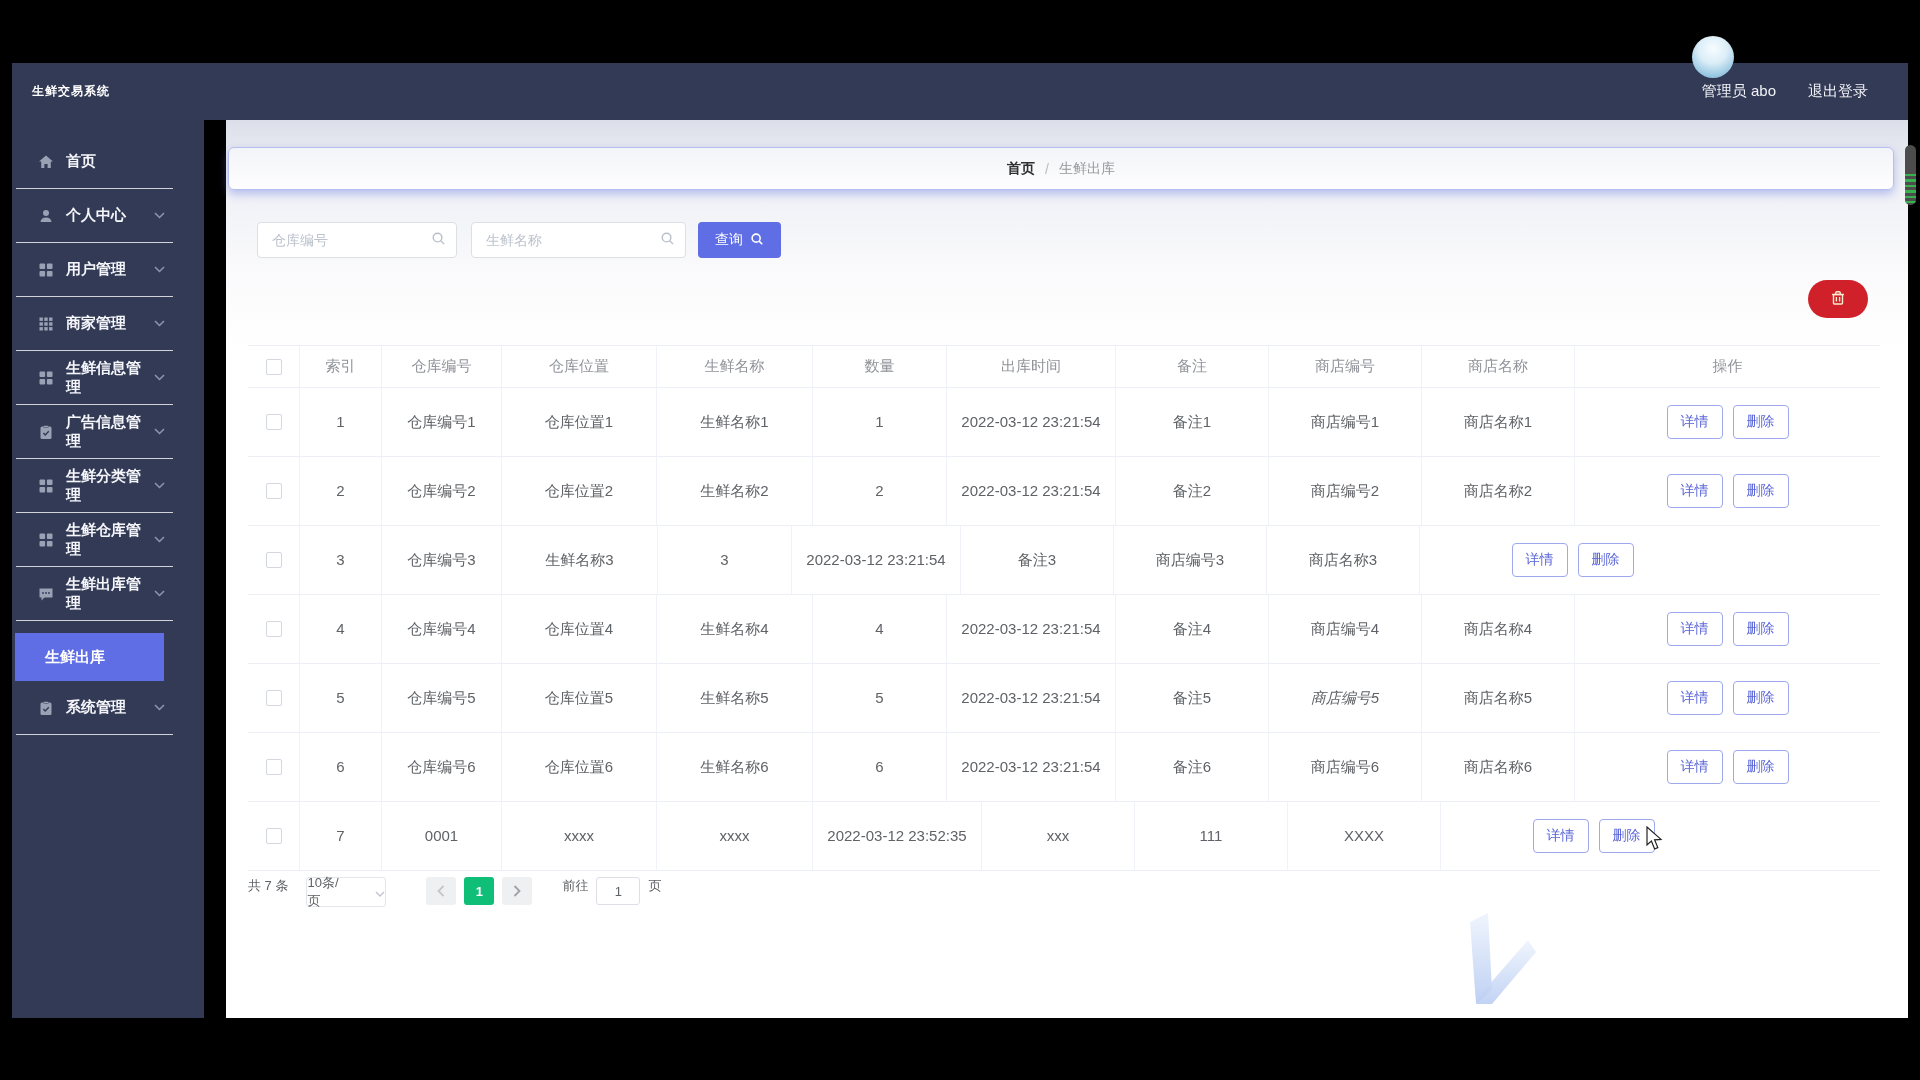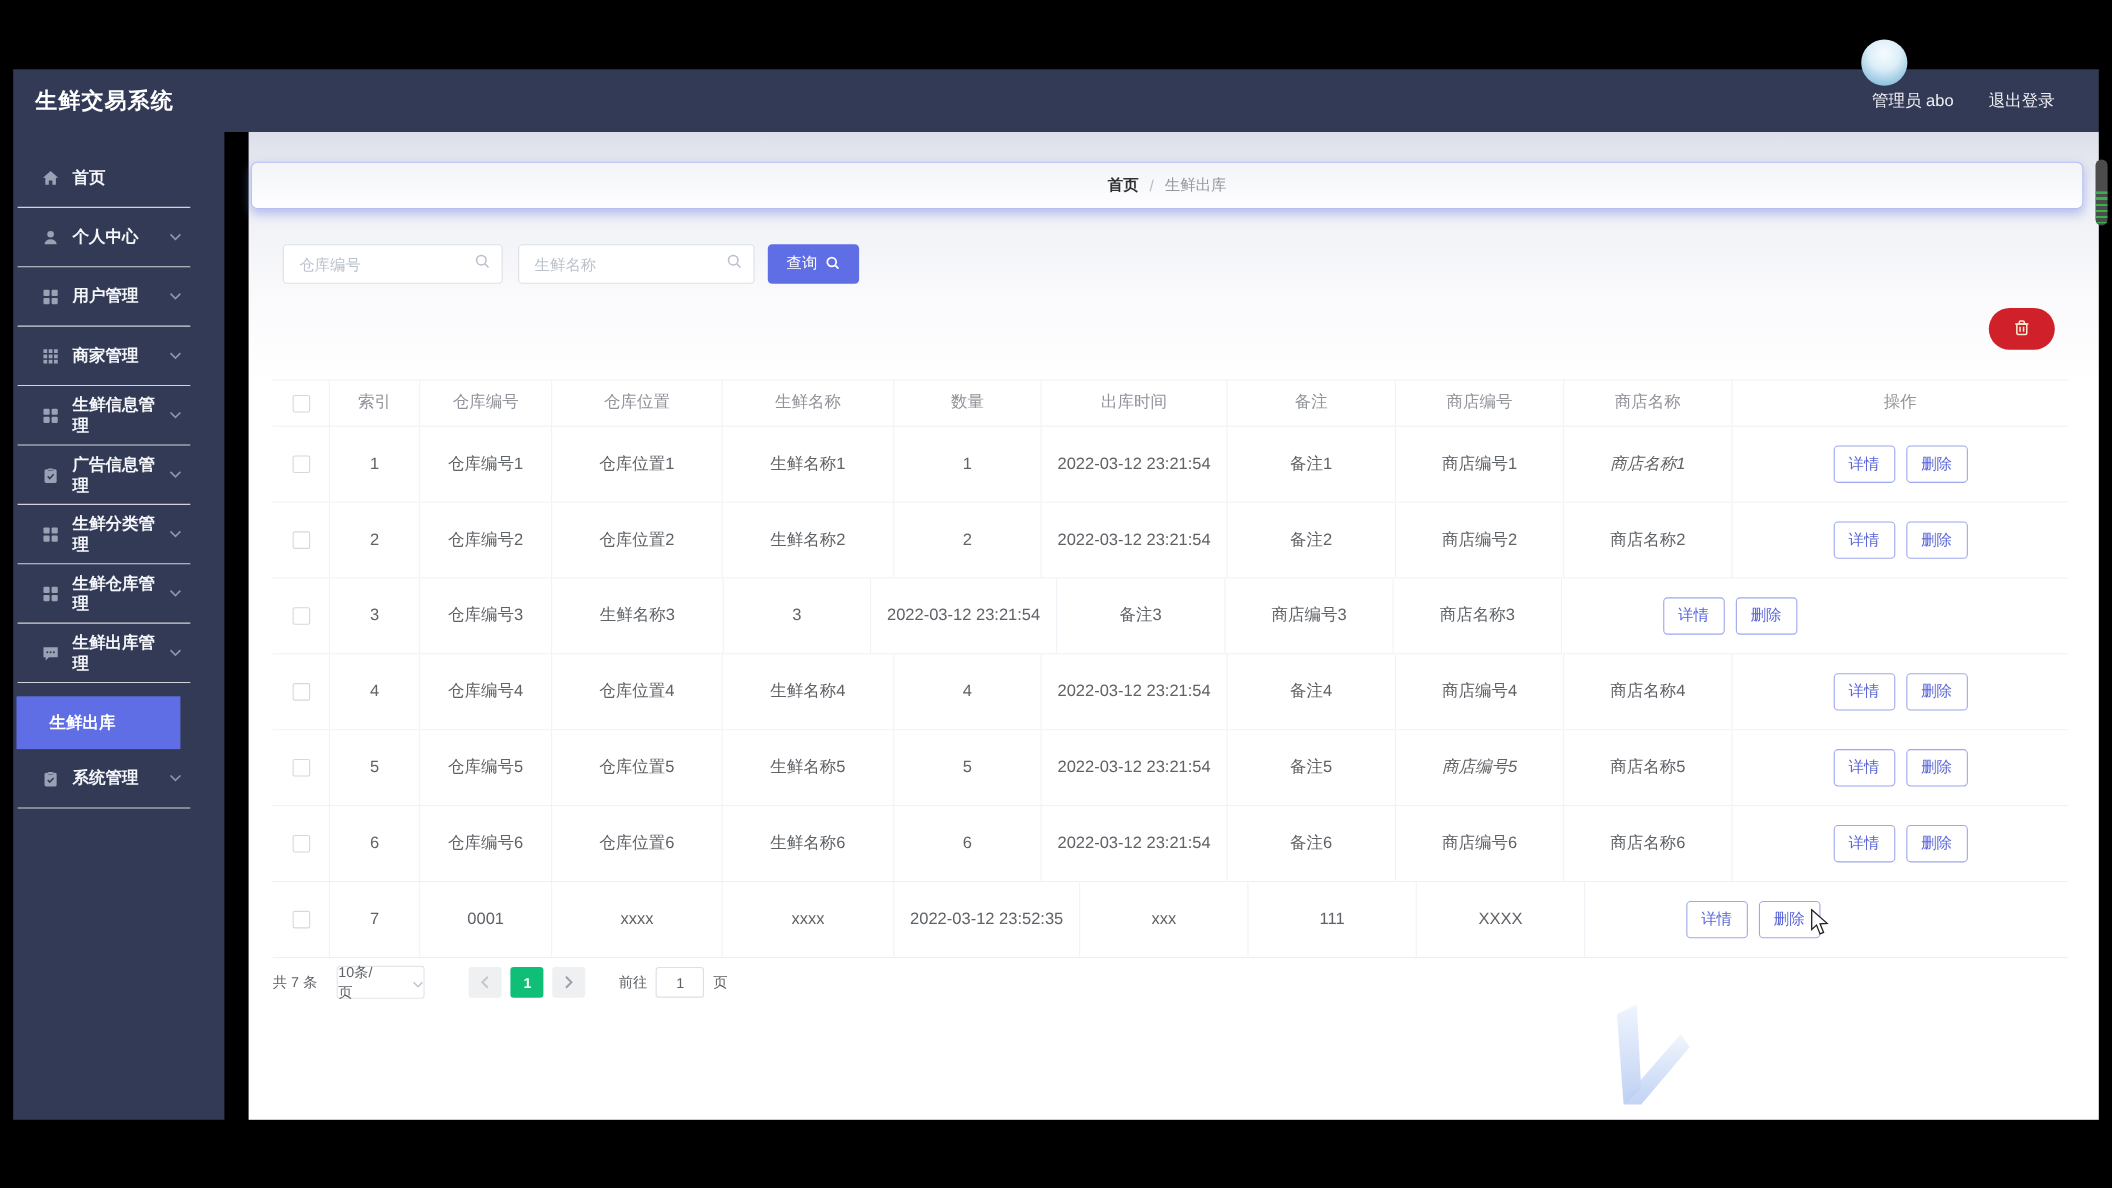--- a/index.html
+++ b/index.html
@@ -1,21 +1,21 @@
 <!DOCTYPE html>
 <html><head>
 <meta charset="utf-8">
 <style>
   html,body{margin:0;padding:0;background:#000;}
   .stage{position:relative;width:1920px;height:1080px;background:#000;overflow:hidden;
          font-family:"Liberation Sans","DejaVu Sans",sans-serif;}
   
   .topbar{position:absolute;left:12px;top:63px;width:1896px;height:57px;background:#333a56;
           display:flex;align-items:center;}
-  .app-title{color:#fff;font-size:20px;font-weight:700;padding-left:20px;letter-spacing:1px;}
+  .app-title{color:#fff;font-size:12px;font-weight:700;padding-left:20px;letter-spacing:1px;}
   .topbar-right{margin-left:auto;display:flex;align-items:center;gap:32px;padding-right:40px;
                 color:#f2f3f6;font-size:15px;}
   .avatar{position:absolute;left:1692px;top:36px;width:42px;height:42px;border-radius:50%;z-index:5;
           background:radial-gradient(circle at 50% 30%,#f6fcff 0%,#dceef8 40%,#8fc2de 80%,#6aa5c8 100%);}
   
   .sidebar{position:absolute;left:12px;top:120px;width:192px;height:898px;background:#333a56;
            padding-top:15px;box-sizing:border-box;}
   .menu-item{height:54px;display:flex;align-items:center;margin:0 31px 0 4px;padding:0 8px 0 22px;
              border-bottom:1px solid rgba(255,255,255,.78);color:#f5f6fa;font-size:15px;font-weight:600;
              box-sizing:border-box;cursor:pointer;}
@@ -52,21 +52,21 @@
   .tr{display:flex;height:68px;border-bottom:1px solid #eceff5;background:#fff;}
   .td{display:flex;align-items:center;justify-content:center;text-align:center;box-sizing:border-box;
       border-right:1px solid #f0f2f7;padding:0 12px;word-break:break-all;line-height:1.5;flex:none;}
   .td.last{border-right:none;}
   .checkbox{width:14px;height:14px;border:1px solid #d4d8df;border-radius:2px;background:#fff;flex:none;}
   .op-btn{min-width:56px;height:34px;background:#fff;border:1px solid #9ea8ec;border-radius:4px;
           color:#5a66d9;font-size:14px;display:inline-flex;align-items:center;justify-content:center;
           padding:0 12px;cursor:pointer;}
   .op-btn + .op-btn{margin-left:10px;}
   
-  .pagination{position:absolute;left:22px;top:757px;height:32px;display:flex;align-items:center;
+  .pagination{position:absolute;left:22px;top:757px;height:32px;display:flex;align-items:flex-start;
               font-size:13px;color:#5f6266;}
   .pg-select{width:78px;height:28px;border:1px solid #e2e5ea;border-radius:3px;margin-left:18px;
              display:flex;align-items:center;justify-content:center;gap:24px;background:#fff;cursor:pointer;}
   .pg-btn{width:30px;height:28px;border-radius:3px;background:#eff0f2;display:flex;align-items:center;
           justify-content:center;color:#c3c6cb;margin-left:8px;cursor:pointer;}
   .pg-btn.prev{margin-left:40px;}
   .pg-btn.next{color:#9da2a9;}
   .pg-cur{width:30px;height:28px;border-radius:3px;background:#0fbe77;color:#fff;font-weight:700;
           display:flex;align-items:center;justify-content:center;margin-left:8px;cursor:pointer;}
   .pg-goto{margin-left:30px;}
@@ -334,21 +334,21 @@
               <span class="checkbox"></span>
             </div>
             <div class="td" style="width: 82px;">1</div>
             <div class="td" style="width: 120px;">仓库编号1</div>
             <div class="td" style="width: 155px;">仓库位置1</div>
             <div class="td" style="width: 156px;">生鲜名称1</div>
             <div class="td" style="width: 134px;">1</div>
             <div class="td" style="width: 169px;">2022-03-12 23:21:54</div>
             <div class="td" style="width: 153px;">备注1</div>
             <div class="td" style="width: 153px;">商店编号1</div>
-            <div class="td" style="width: 153px; font-style: italic;">商店名称1</div>
+            <div class="td" style="width: 153px;">商店名称1</div>
             <div class="td last" style="width: 305px;">
               <button class="op-btn">详情</button>
               <button class="op-btn">删除</button>
             </div>
           </div>
           <div class="tr">
             <div class="td" style="width: 52px;">
               <span class="checkbox"></span>
             </div>
             <div class="td" style="width: 82px;">2</div>

